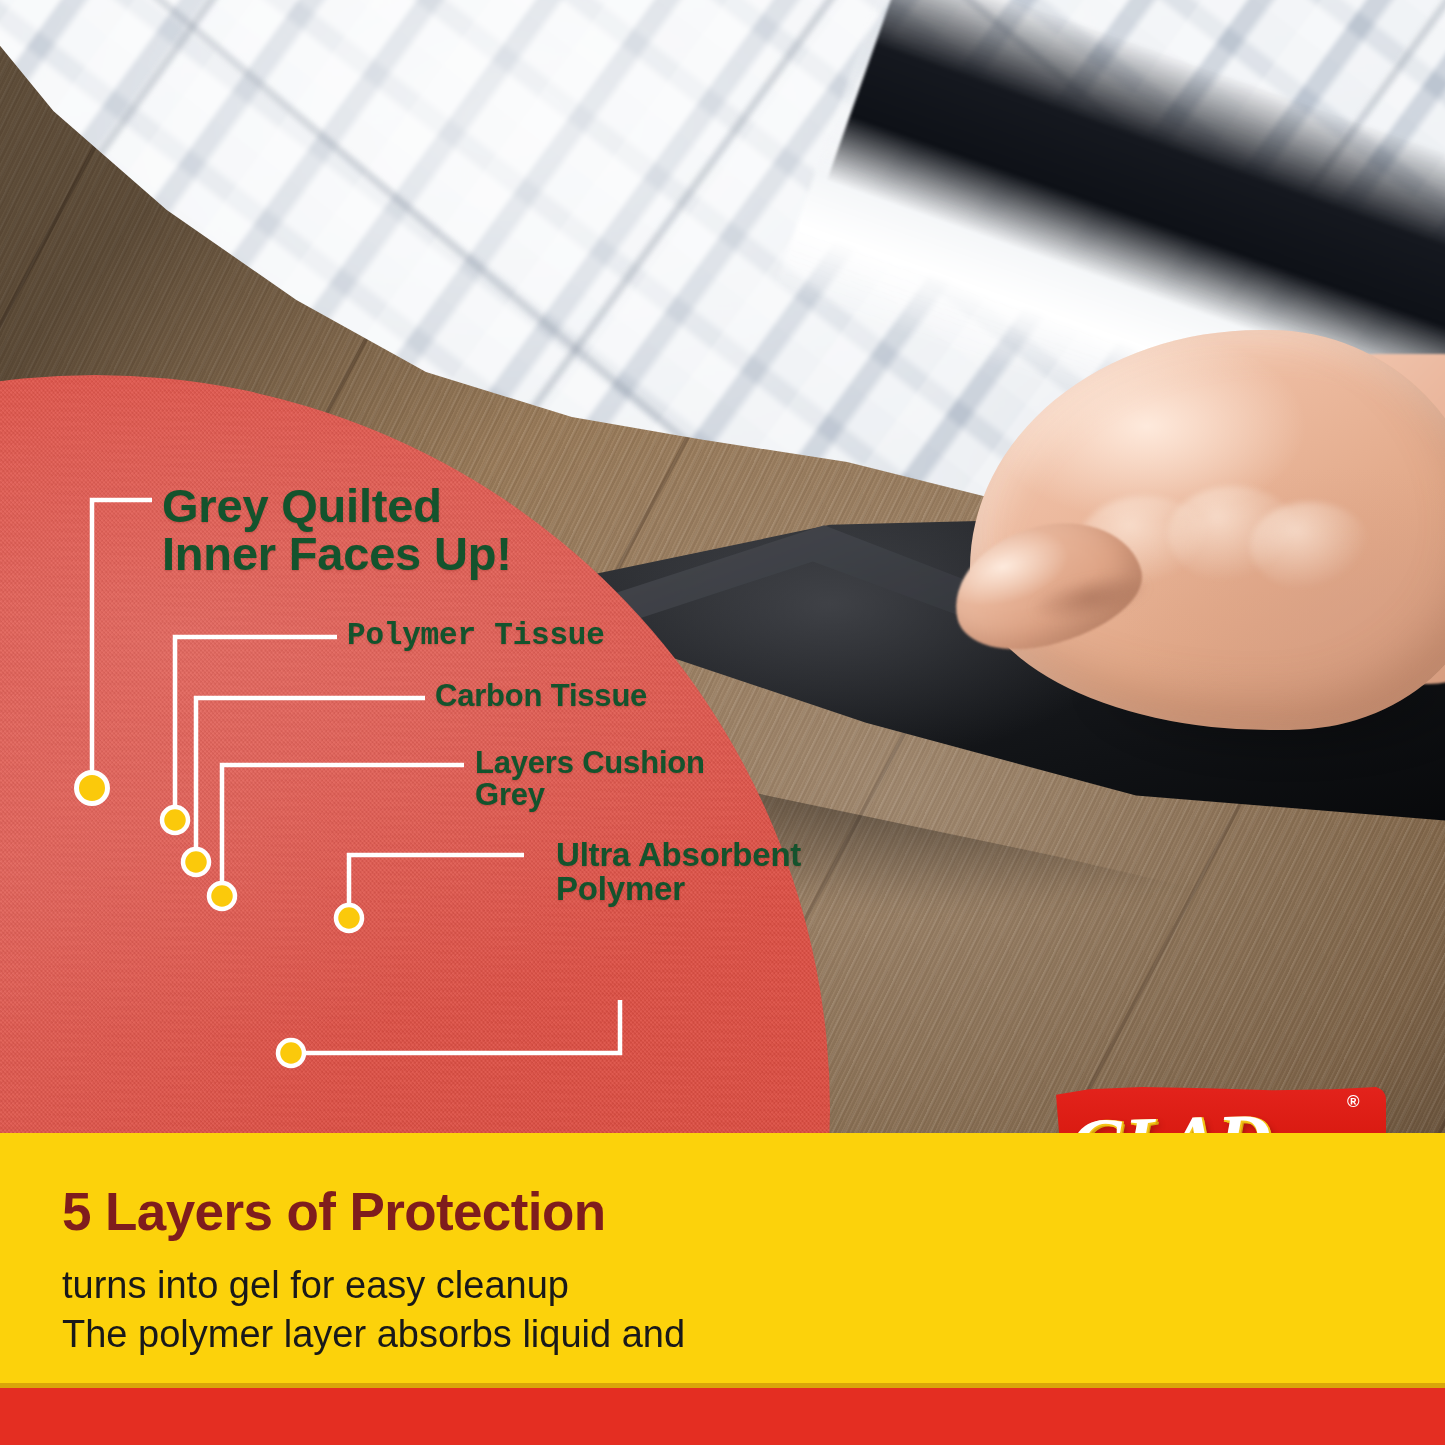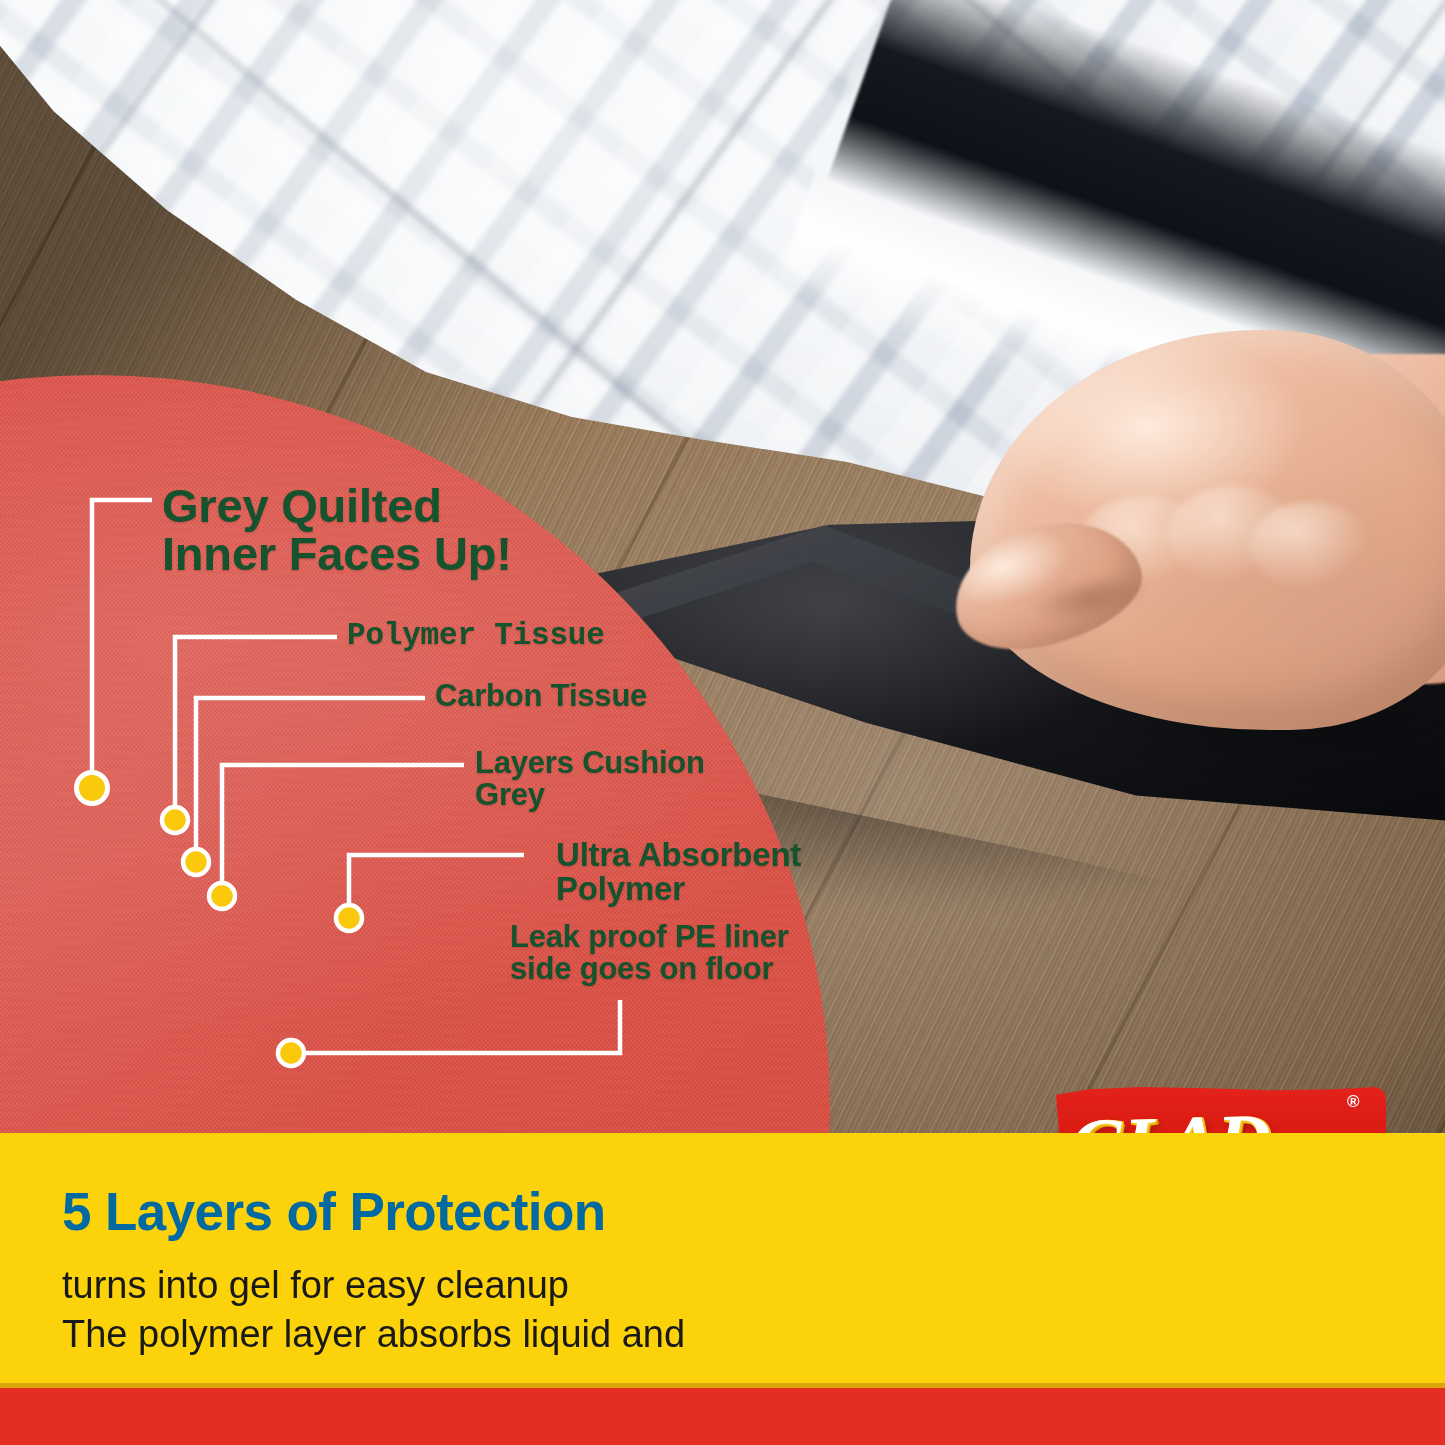--- a/index.html
+++ b/index.html
@@ -225,21 +225,21 @@
   #lbl-ultra{left:536px;top:838px;font-size:33px;margin-left:20px;}
   #lbl-leak{left:510px;top:921px;font-size:31px;}
 
   
   .footer{
     position:absolute;left:0;top:1133px;width:1445px;height:255px;
     background:#fcd20b;
   }
   .footer-title{
     position:absolute;left:62px;top:48px;
-    font-size:53px;font-weight:bold;color:#0369a1;letter-spacing:-.6px;
+    font-size:53px;font-weight:bold;color:#7f1d1d;letter-spacing:-.6px;
   }
   .footer-body{
     position:absolute;left:62px;top:128px;width:800px;
     font-size:38px;color:#19191a;line-height:1.28;font-weight:400;
   }
   .bottom-stripe{
     position:absolute;left:0;top:1388px;width:1445px;height:57px;
     background:#e42e22;
   }
   .stripe-sep{
@@ -352,24 +352,20 @@
   <div class="lbl" id="lbl-cushion">
     <div>Layers Cushion</div>
     <div>Grey</div>
   </div>
 
   <div class="lbl" id="lbl-ultra">
     <div>Ultra Absorbent</div>
     <div>Polymer</div>
   </div>
 
-  <div class="lbl" id="lbl-leak">
-    <div>Leak proof PE liner</div>
-    <div>side goes on floor</div>
-  </div>
 
   <div class="logo">
     <div class="logo-banner"></div>
     <div class="logo-word">GLAD</div>
     <div class="logo-reg">®</div>
     <div class="logo-pets">
       <span class="for">FOR</span>
       <span>PETS</span>
     </div>
   </div>

